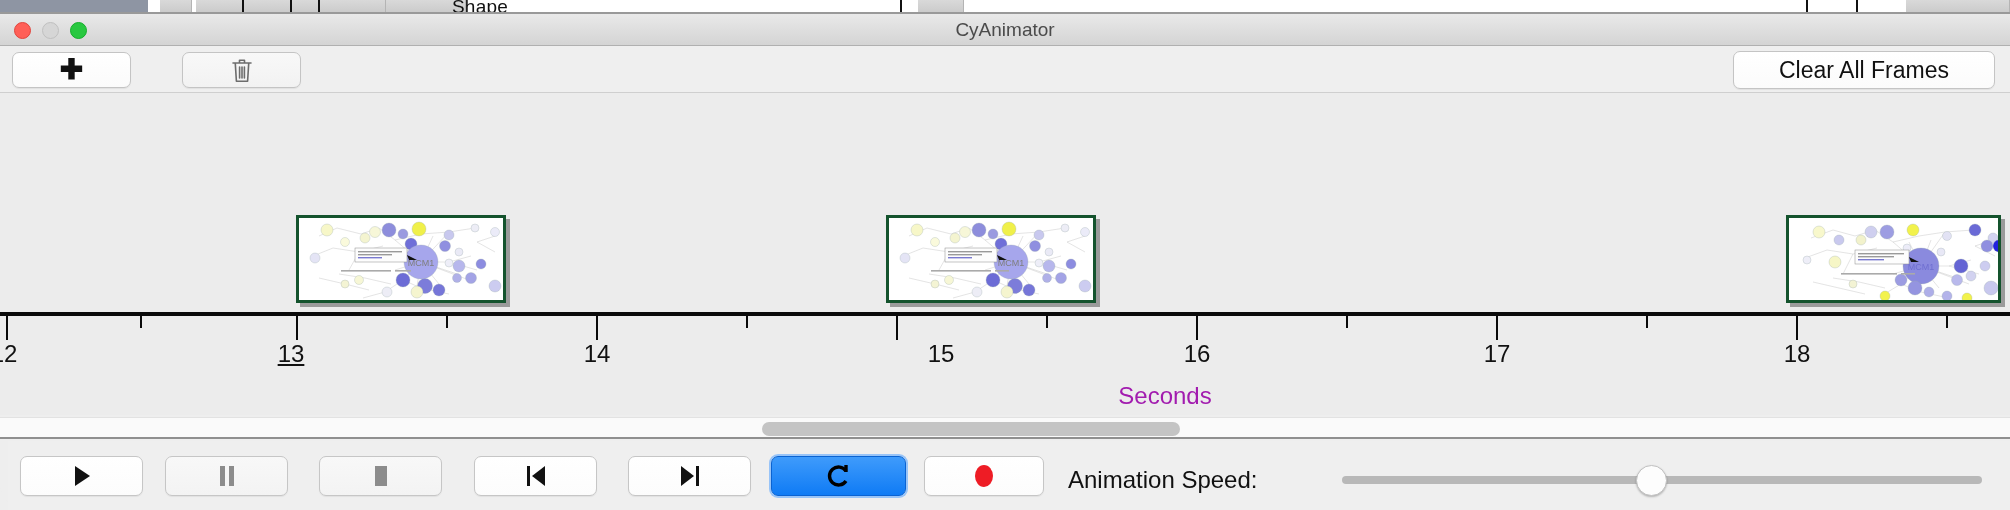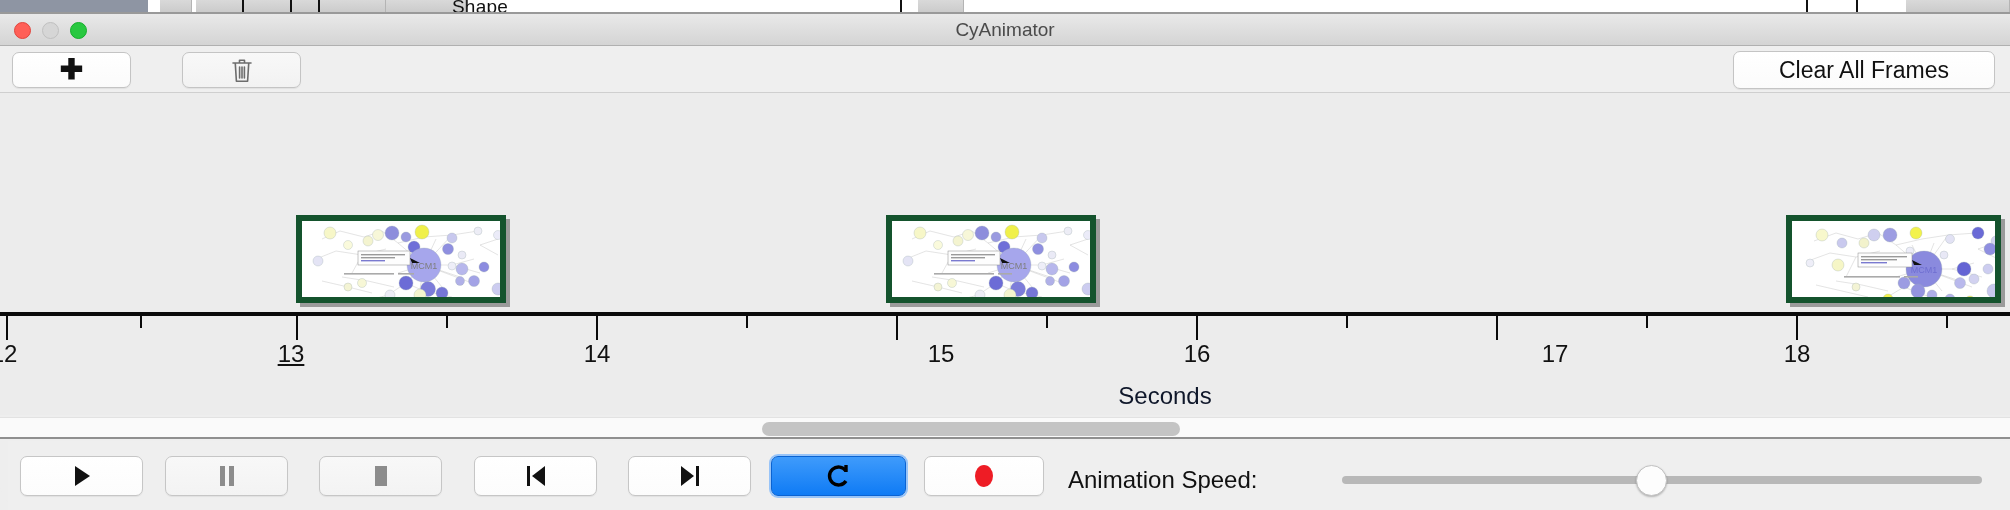--- a/index.html
+++ b/index.html
@@ -86,21 +86,21 @@
 
   
   .timeline {
     position: absolute; left: 0; top: 93px; width: 2010px; height: 322px;
     background: #ececec;
     overflow: hidden;
   }
   .frame {
     position: absolute;
     background: #fff;
-    border: 6px solid #14532d;
+    border: 3px solid #14532d;
     box-shadow: 4px 4px 0 0 #9b9b9b;
     overflow: hidden;
   }
   .frame svg { display: block; }
 
   
   .axis-line {
     position: absolute; left: 0; top: 312px; width: 2010px; height: 4px; background: #0a0a0a;
   }
   .tick { position: absolute; background: #0a0a0a; width: 2px; }
@@ -108,21 +108,21 @@
   .tick.minor { top: 316px; height: 12px; }
   .tick-label {
     position: absolute; top: 340px;
     font-size: 24px; color: #111; text-align: center;
     transform: translateX(-50%);
     white-space: nowrap;
   }
   .axis-title {
     position: absolute; top: 382px; left: 1165px;
     transform: translateX(-50%);
-    font-size: 24px; color: #0f172a;
+    font-size: 24px; color: #a21caf;
   }
 
   
   .scroll-track {
     position: absolute; left: 0; top: 417px; width: 2010px; height: 22px;
     background: #fafafa;
     border-top: 1px solid #e2e2e2;
     border-bottom: 2px solid #8f8f8f;
   }
   .scroll-thumb {
@@ -407,21 +407,21 @@
     <div class="tick major" style="left:1796px;"></div>
     <div class="tick minor" style="left:1946px;"></div>
   </div>
 
   <div>
     <div class="tick-label" style="left:4px;">12</div>
     <div class="tick-label" style="left:291px;text-decoration:underline;">13</div>
     <div class="tick-label" style="left:597px;text-align:right;">14</div>
     <div class="tick-label" style="left:941px;">15</div>
     <div class="tick-label" style="left:1197px;">16</div>
-    <div class="tick-label" style="left:1555px;">17</div>
+    <div class="tick-label" style="left:1497px;">17</div>
     <div class="tick-label" style="left:1797px;">18</div>
   </div>
 
   <div class="axis-title">Seconds</div>
 
   <div class="scroll-track">
     <div class="scroll-thumb"></div>
   </div>
 
   <div class="transport">

